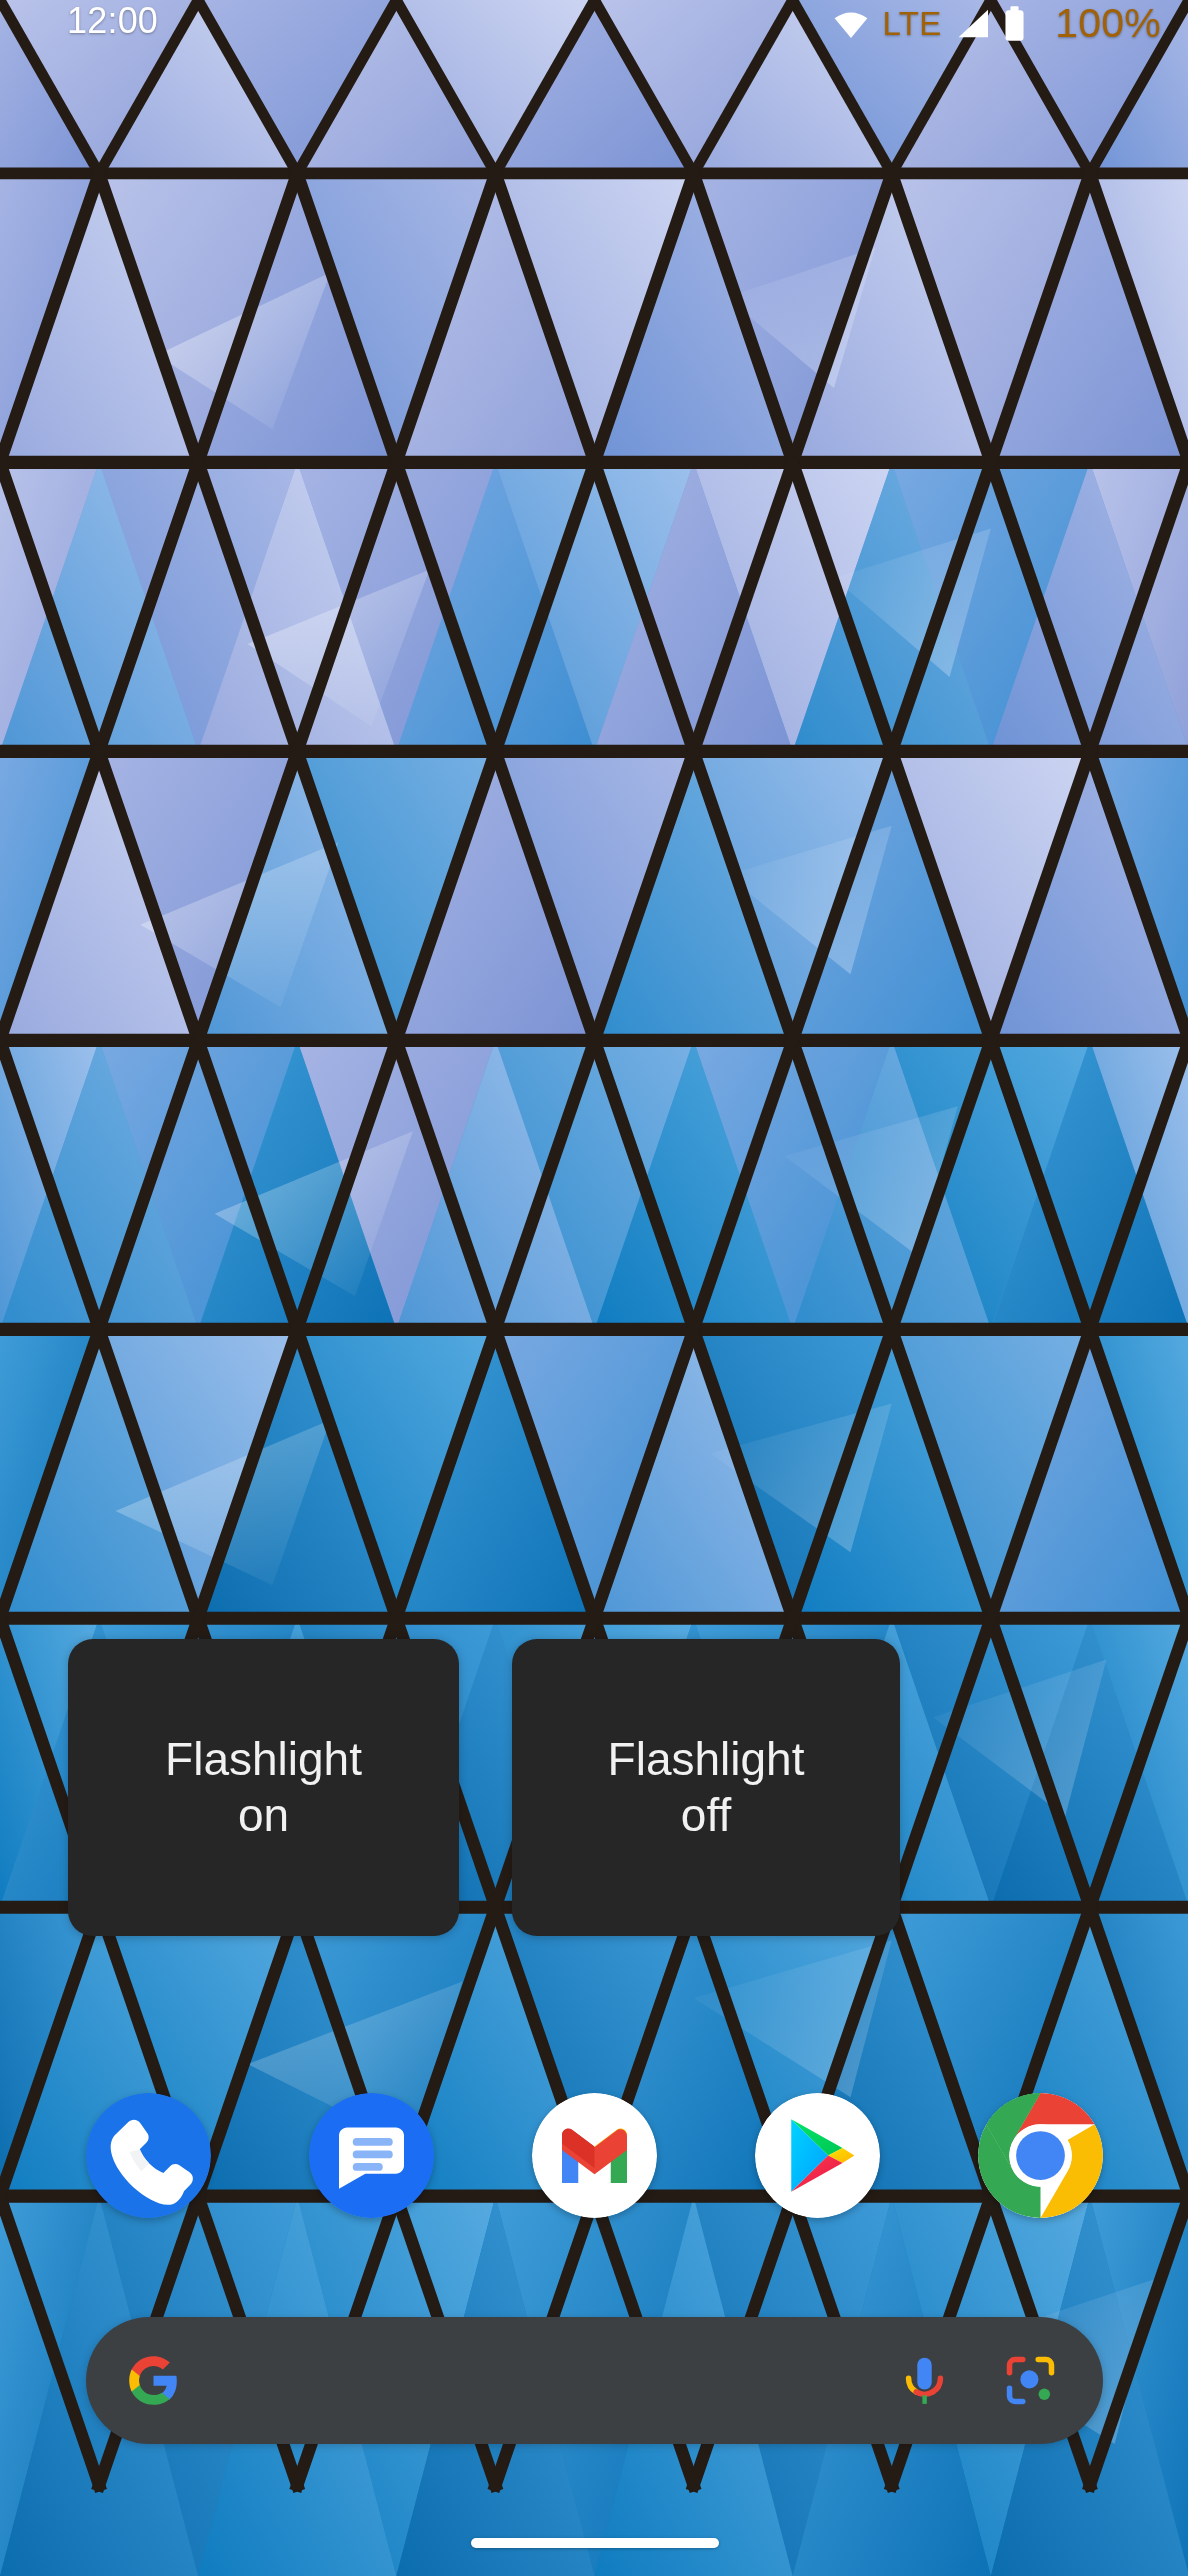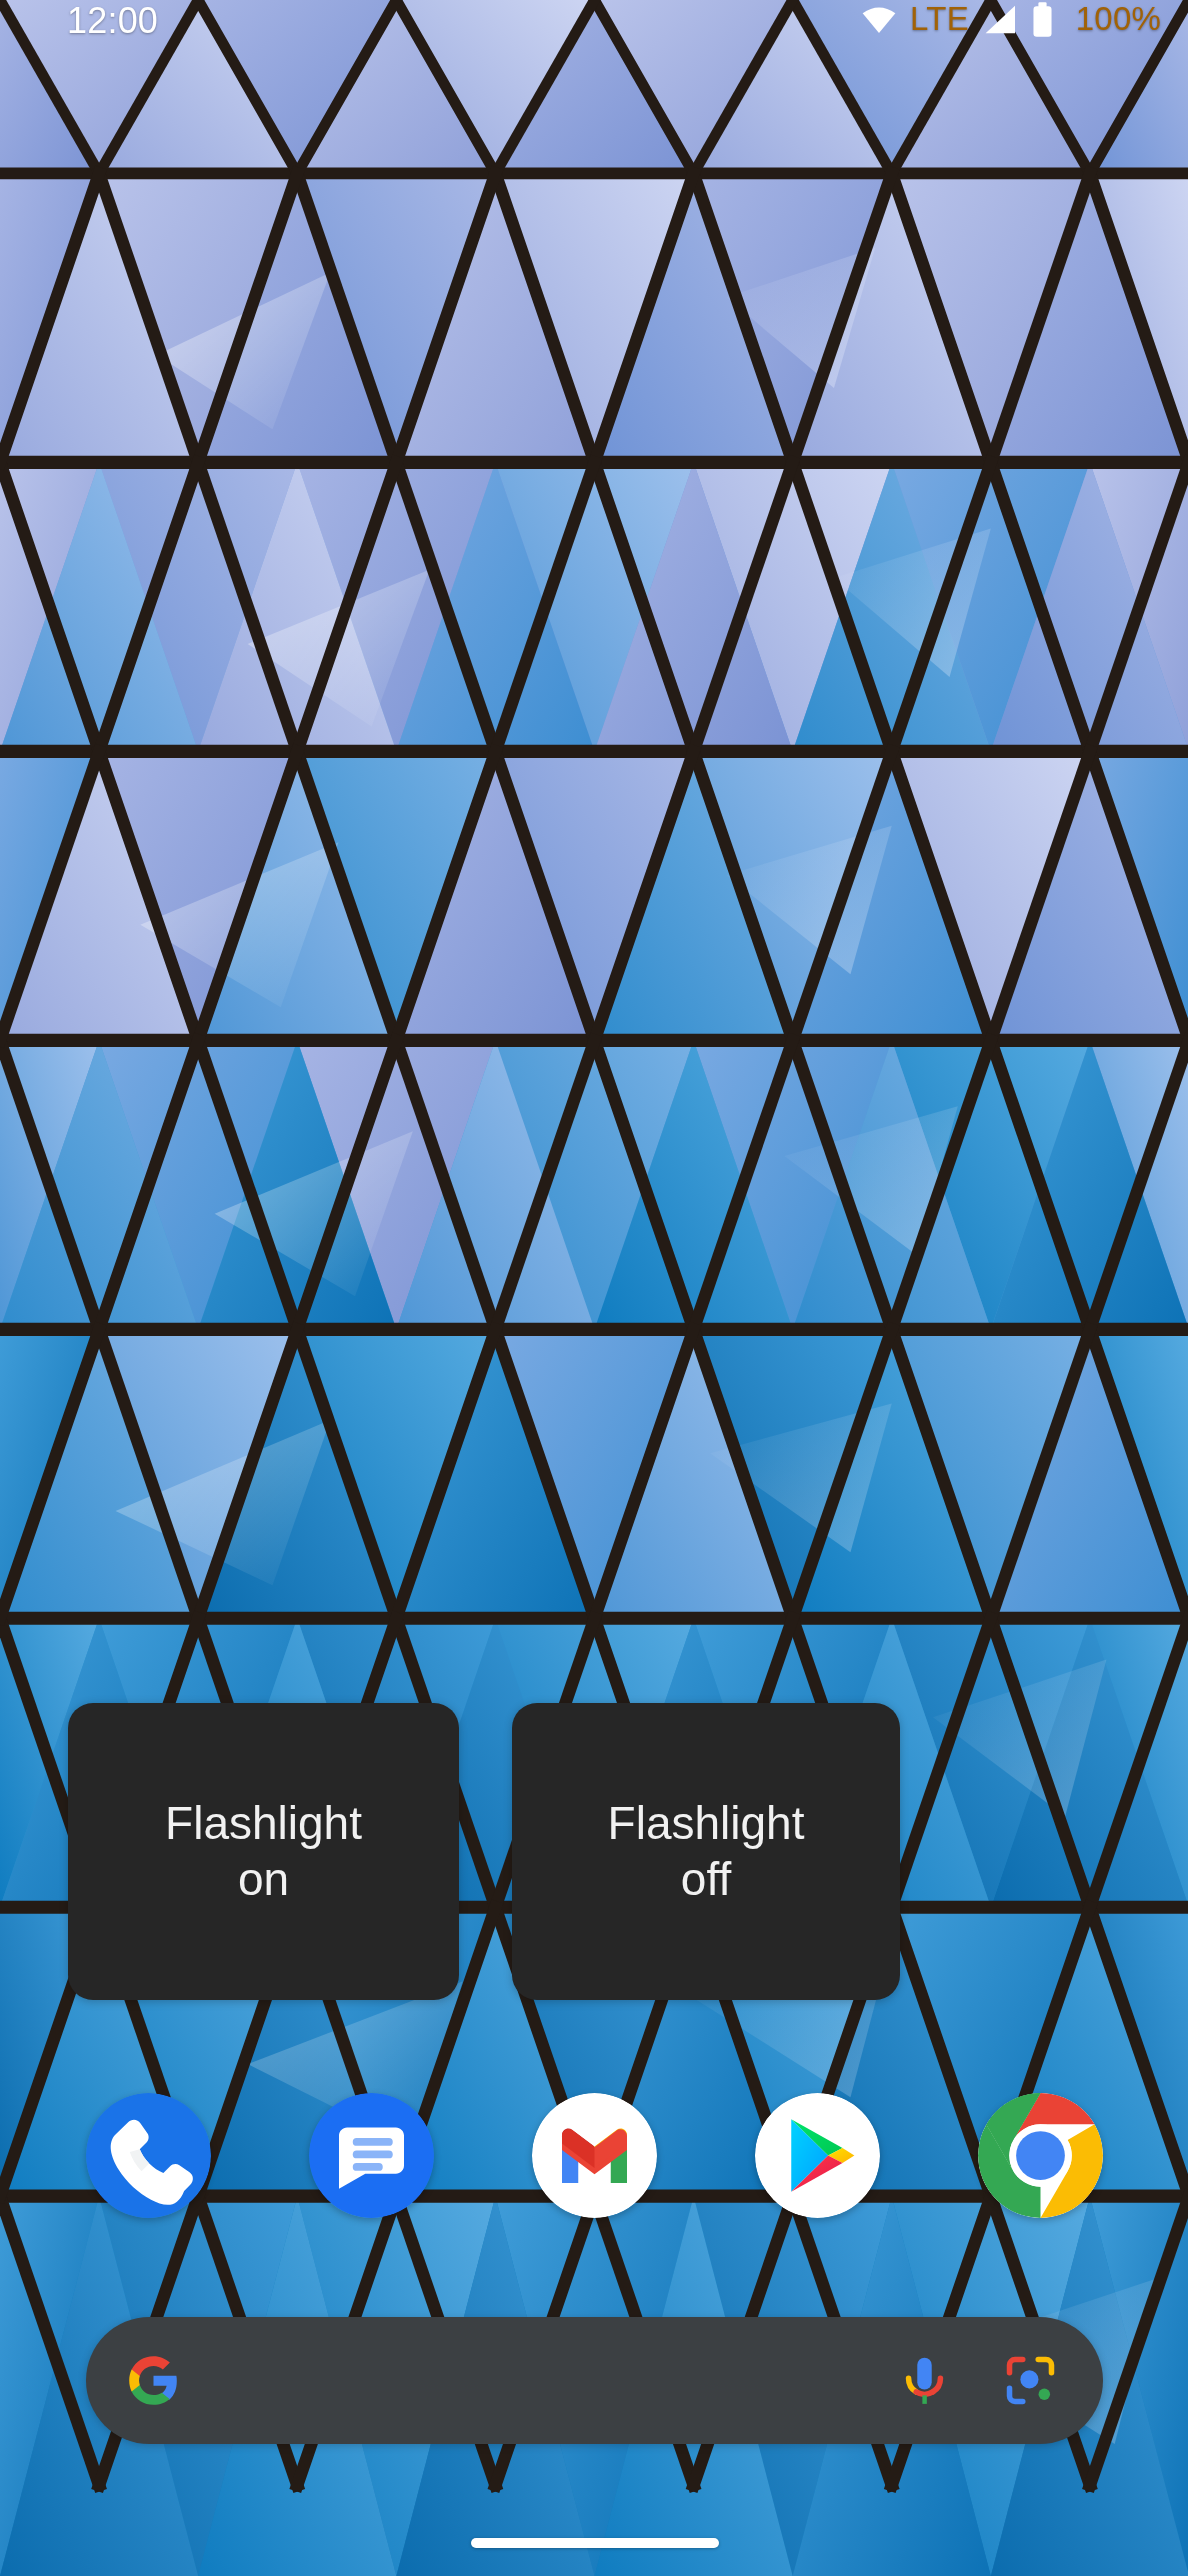--- a/index.html
+++ b/index.html
@@ -52,26 +52,26 @@
     letter-spacing:0.2px;
     text-shadow:0 0.8px 2.5px rgba(0,0,0,.35);
   }
   .status-right {
     display:flex; align-items:center; gap:13.2px;
     color:#a16207; font-size:33px;
     text-shadow:0 0.8px 2.5px rgba(0,0,0,.35);
   }
   .status-right svg { display:block; }
   .lte-text { font-size:33px; letter-spacing:0.4px; }
-  .battery-pct { font-size:33px; letter-spacing:0.2px; margin-left:9px; }
+  .battery-pct { font-size:41px; letter-spacing:0.2px; margin-left:16px; }
 
   
   .widget-layer {
     position:absolute;
-    left:0; top:1703px;
+    left:0; top:1639px;
     width:1178px; height:297px;
     z-index:20;
   }
   .shortcut-widget {
     position:absolute;
     top:0;
     height:297px;
     background:#262626;
     border-radius:25px;
     display:flex;

